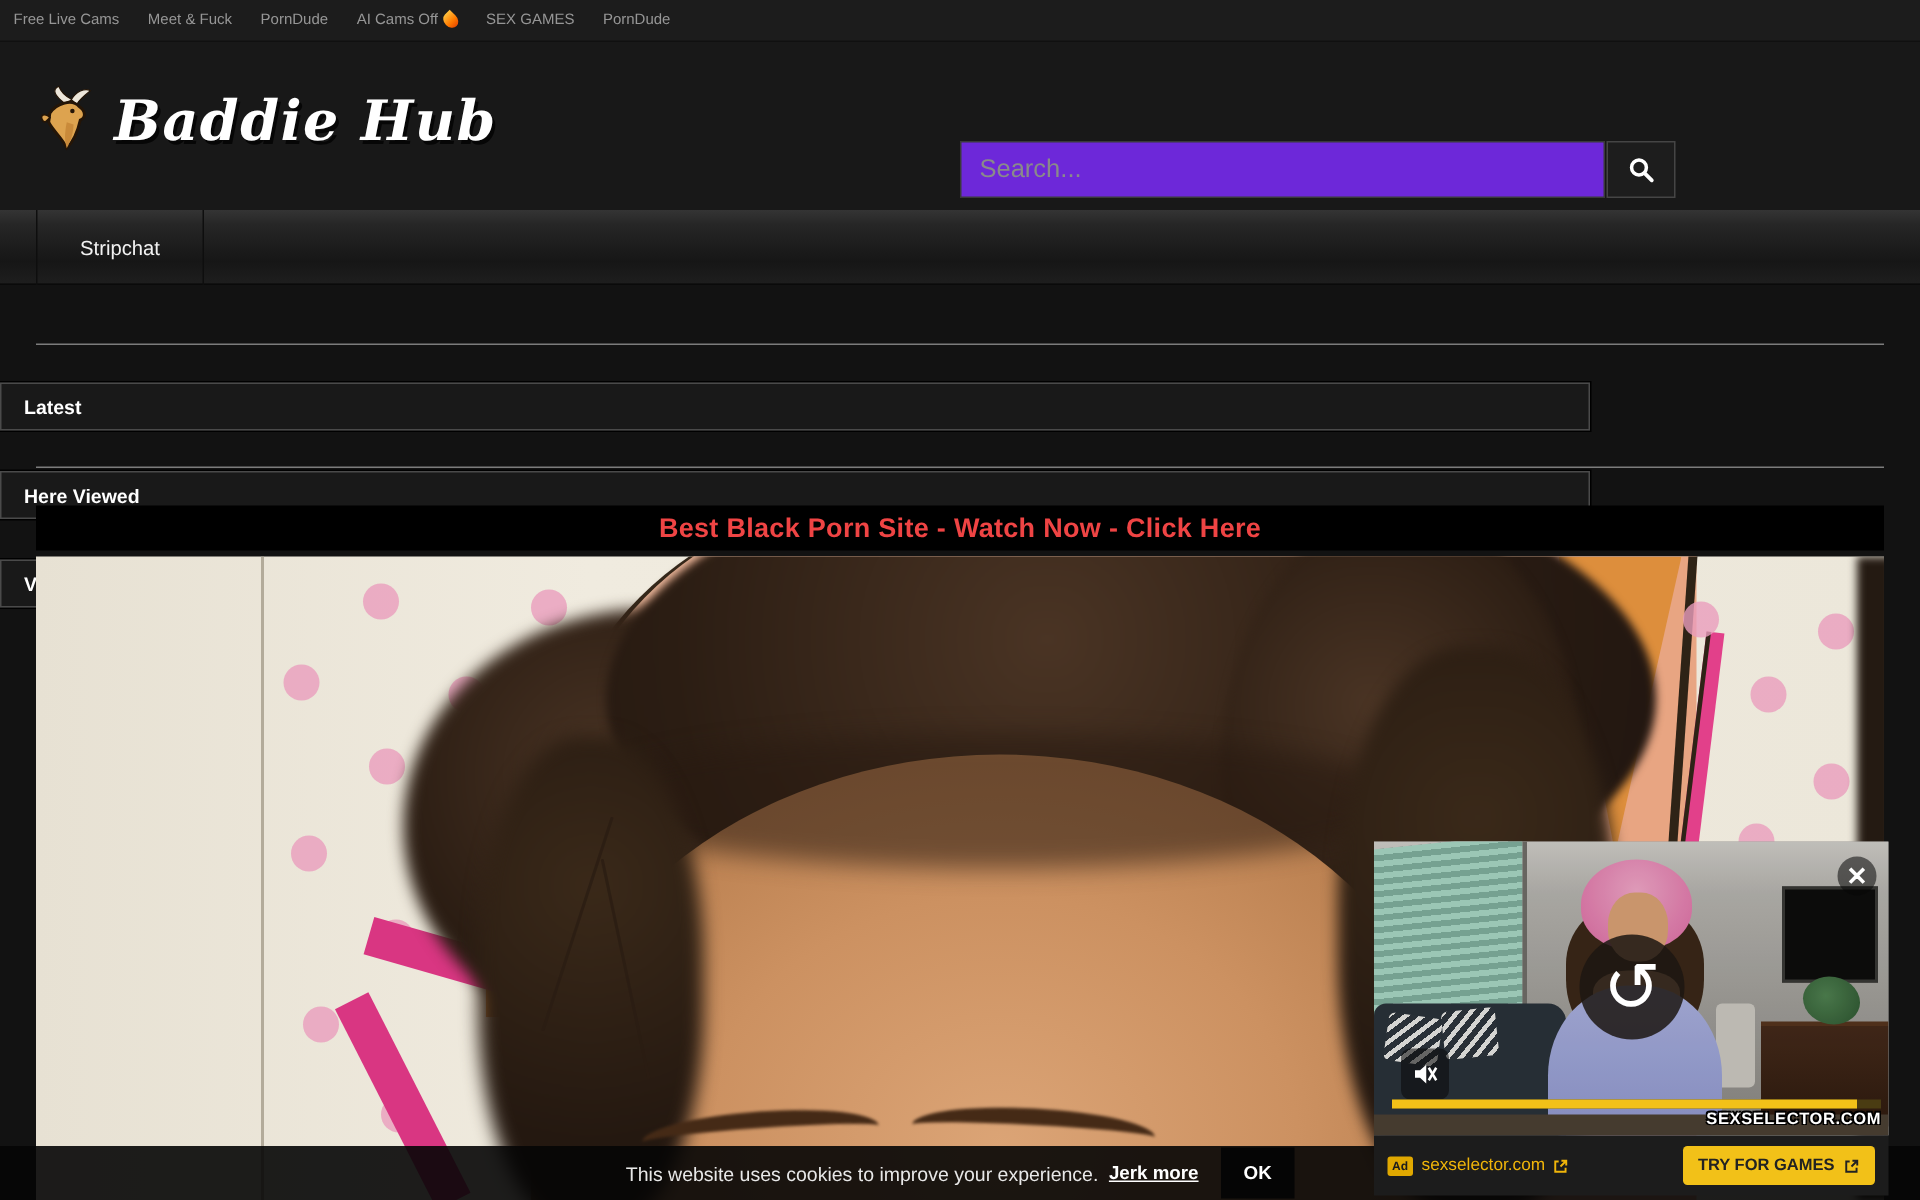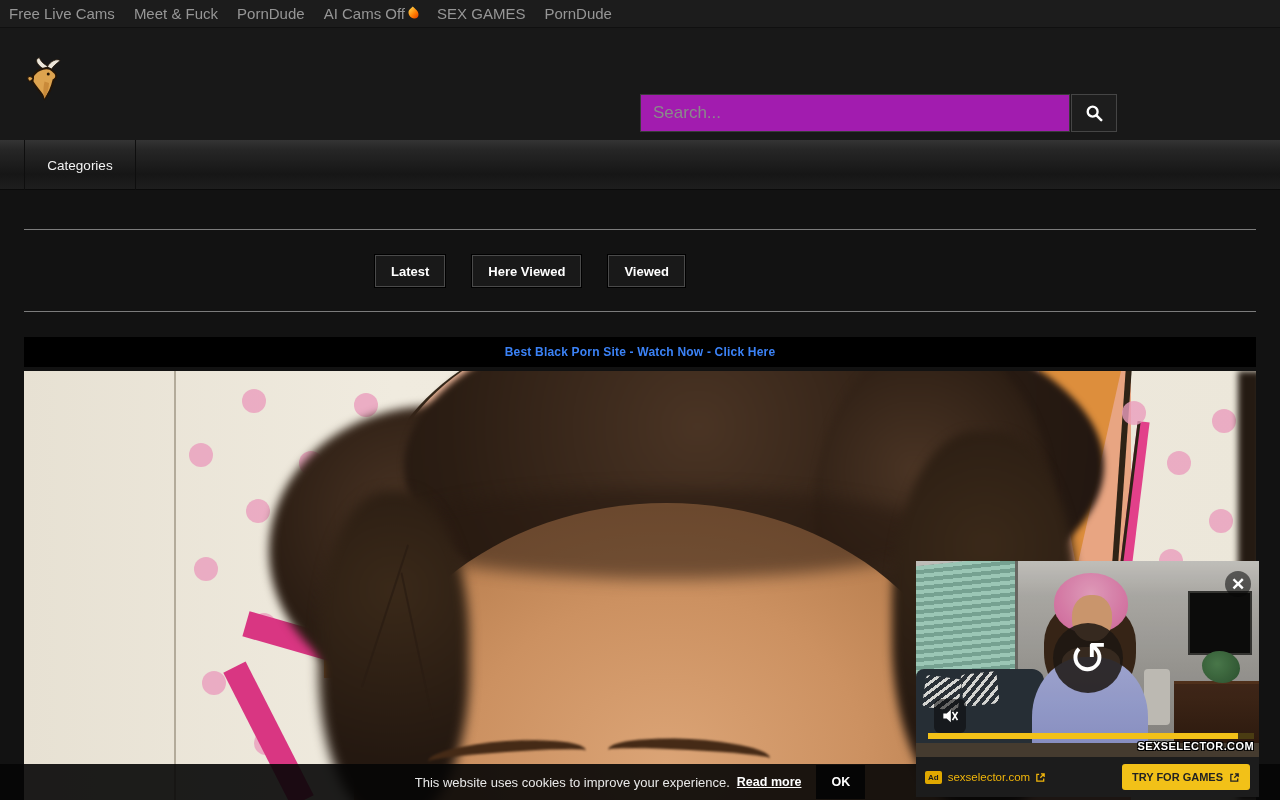--- a/index.html
+++ b/index.html
@@ -8,36 +8,36 @@
     position:relative; width:1280px; height:800px; overflow:hidden;
     background:#121212; font-family:"Liberation Sans", sans-serif;
   }
 
   
   .topbar {
     position:absolute; left:0; top:0; width:1280px; height:28px;
     background:#1c1c1c; border-bottom:1px solid #101010;
     display:flex; align-items:center; gap:19px; padding:0 9px;
   }
-  .topbar a { color:#969696; font-size:15px; text-decoration:none; display:flex; align-items:center; gap:4px; }
+  .topbar a { color:#969696; font-size:10px; text-decoration:none; display:flex; align-items:center; gap:4px; }
   .flame { display:inline-block; width:9px; height:11px;
     background:linear-gradient(#ffc23d,#ff7a00 60%,#e84b00);
     border-radius:50% 0 50% 50%; transform:rotate(-45deg); }
 
   
   .header { position:absolute; left:0; top:28px; width:1280px; height:112px; background:#181818; }
   .logo { position:absolute; left:22px; top:26px; display:flex; align-items:center; gap:6px; cursor:pointer; }
   .logo-text {
     font-family:"DejaVu Serif", serif; font-style:italic; font-weight:bold;
     font-size:37px; color:#ffffff; letter-spacing:1px;
     text-shadow:2px 3px 0 rgba(0,0,0,.75);
   }
   .searchwrap { position:absolute; left:640px; top:66px; display:flex; }
   .search-input {
-    width:430px; height:38px; background:#a21caf; border:1px solid #3a3a3a;
+    width:430px; height:38px; background:#6d28d9; border:1px solid #3a3a3a;
     color:#cfcfcf; font-size:17px; padding:0 12px; outline:none;
     font-family:"Liberation Sans", sans-serif;
   }
   .search-input::placeholder { color:#8a8a8a; }
   .search-btn {
     width:46px; height:38px; margin-left:1px; background:#1d1d1d; border:1px solid #454545;
     display:flex; align-items:center; justify-content:center; cursor:pointer;
   }
 
   
@@ -49,33 +49,33 @@
   .nav-item {
     position:absolute; left:24px; top:0; width:112px; height:50px;
     display:flex; align-items:center; justify-content:center;
     color:#f2f2f2; font-size:13.5px; cursor:pointer;
     border-left:1px solid #0e0e0e; border-right:1px solid #0e0e0e;
   }
 
   .divider { position:absolute; left:24px; width:1232px; height:1px; background:#8f8f8f; opacity:.85; }
 
   
-  .tabs { position:absolute; left:0; top:255px; width:1060px; display:flex; justify-content:center; gap:27px; }
+  .tabs { position:absolute; left:0; top:255px; width:1060px; display:flex; justify-content:center; gap:27px;flex-direction:column; }
   .tab-btn {
     height:32px; padding:0 15px; background:#191919; border:1px solid #4a4a4a;
     box-shadow:0 0 0 1px #000; color:#fff; font-weight:bold; font-size:13px;
     display:flex; align-items:center; cursor:pointer; font-family:"Liberation Sans", sans-serif;
   }
 
   
   .banner {
     position:absolute; left:24px; top:337px; width:1232px; height:30px; background:#000;
     display:flex; align-items:center; justify-content:center;
   }
-  .banner a { color:#3b82f6; font-size:12px; font-weight:bold; text-decoration:none; letter-spacing:.2px; }
+  .banner a { color:#ef4444; font-size:18px; font-weight:bold; text-decoration:none; letter-spacing:.2px; }
 
   
   #hero { position:absolute; left:24px; top:371px; width:1232px; height:429px;
     background:linear-gradient(90deg,#e7e1d3,#f0ebdf 30%,#ece7da); overflow:hidden; cursor:pointer; }
   #hero * { position:absolute; }
   .wall-line { left:150px; top:0; width:2px; height:100%; background:#b3ab9a; }
   .peach {
     left:335px; top:-40px; width:772px; height:520px; background:#e8a582;
     border-radius:230px 0 0 0; border-left:5px solid #35281a;
     box-shadow:inset 12px 0 18px rgba(255,220,200,.5);
@@ -196,34 +196,35 @@
   <div class="header">
     <div class="logo">
       <svg width="48" height="52" viewBox="0 0 64 64">
         <path d="M28 17 C20 11 16 5 23 2 C25 8 31 12 35 14 Z" fill="#ece6da" stroke="#241507" stroke-width="1"></path>
         <path d="M34 14 C38 7 46 3 51 6 C46 10 41 14 39 18 Z" fill="#ece6da" stroke="#241507" stroke-width="1"></path>
         <path d="M15 26 C21 17 35 13 41 20 C47 24 47 30 42 32 C40 41 36 51 30 57 C26 48 18 42 14 34 Z" fill="#dda34f" stroke="#241507" stroke-width="2.5"></path>
         <path d="M30 34 C28 44 28 51 30 57 C34 50 36 42 36 36 Z" fill="#c98a3a"></path>
         <circle cx="35" cy="24" r="2" fill="#241507"></circle>
         <path d="M13 28 C8 26 6 29 9 33 C11 35 13 32 15 30 Z" fill="#dda34f" stroke="#241507" stroke-width="1.5"></path>
       </svg>
+      <span class="logo-text">Baddie Hub</span>
     </div>
     <div class="searchwrap">
       <input class="search-input" type="text" placeholder="Search..." style="">
       <div class="search-btn">
         <svg width="18" height="18" viewBox="0 0 20 20">
           <circle cx="8.5" cy="8.5" r="5.5" fill="none" stroke="#fff" stroke-width="2.6"></circle>
           <line x1="13" y1="13" x2="18" y2="18" stroke="#fff" stroke-width="2.8" stroke-linecap="round"></line>
         </svg>
       </div>
     </div>
   </div>
 
   <div class="navbar">
-    <div class="nav-item">Categories</div>
+    <div class="nav-item">Stripchat</div>
   </div>
 
   <div class="divider" style="top:229px"></div>
 
   <div class="tabs">
     <button class="tab-btn">Latest</button>
     <button class="tab-btn">Here Viewed</button>
     <button class="tab-btn">Viewed</button>
   </div>
 
@@ -269,21 +270,21 @@
     <div class="strand" style="left:360px;top:170px;transform:rotate(18deg)"></div>
     <div class="strand" style="left:392px;top:200px;transform:rotate(-12deg)"></div>
     <div class="strand" style="left:905px;top:240px;transform:rotate(10deg)"></div>
     <div class="brow brow-l"></div>
     <div class="brow brow-r"></div>
     <div class="hair-sliver"></div>
   </div>
 
   <div class="cookie">
     <span class="cookie-msg">This website uses cookies to improve your experience.</span>
-    <a href="#" class="cookie-read">Read more</a>
+    <a href="#" class="cookie-read">Jerk more</a>
     <button class="cookie-ok">OK</button>
   </div>
 
   <div class="videoad">
     <div class="vscreen">
       <div class="v-wall"></div>
       <div class="v-blinds"></div>
       <div class="v-tv"></div>
       <div class="v-table"></div>
       <div class="v-couch"></div>

